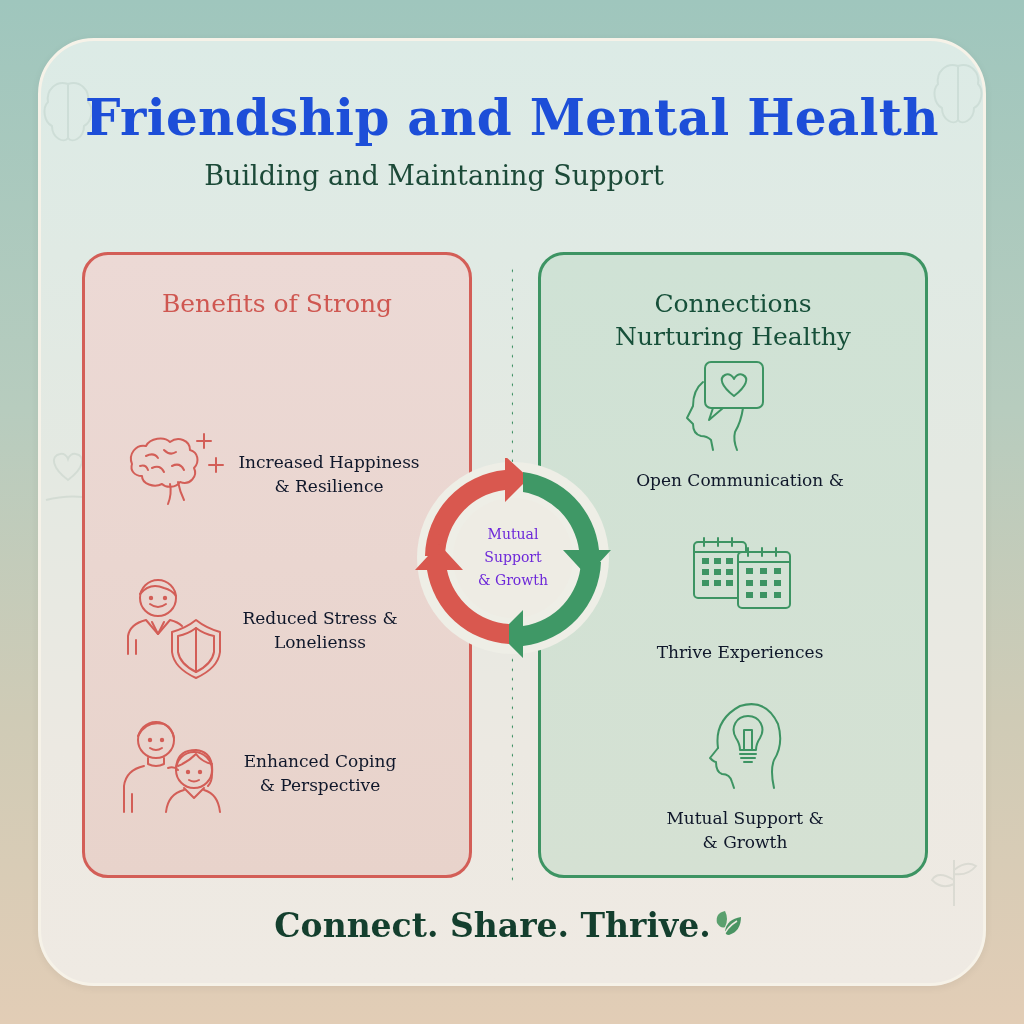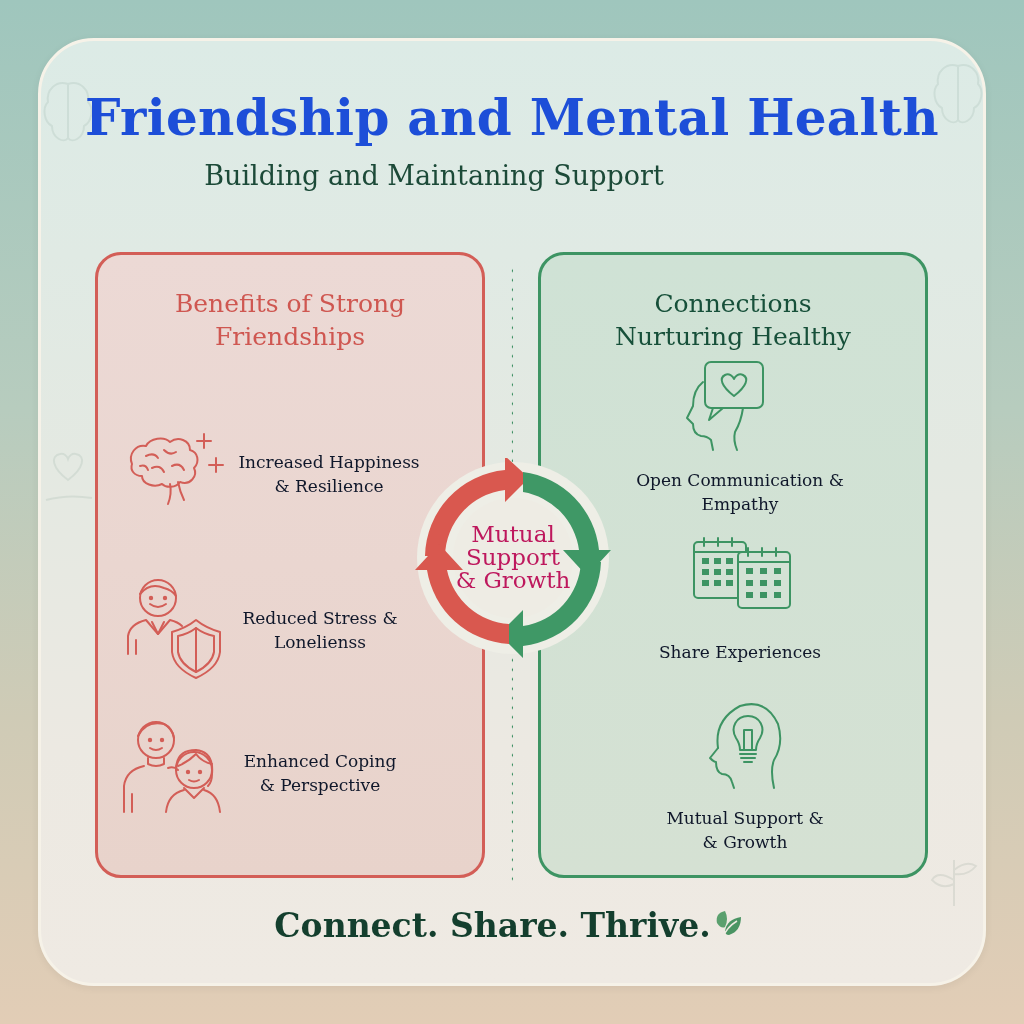--- a/index.html
+++ b/index.html
@@ -21,40 +21,40 @@
       font-size:50px; font-weight:bold; color:#1d4ed8; letter-spacing:0.3px;
     }
     .subtitle {
       position:absolute; left:0; width:868px; top:160px; text-align:center;
       font-size:27px; color:#1c4a38;
     }
     .panel {
       position:absolute; top:252px; width:390px; height:626px;
       border-radius:26px; box-sizing:border-box;
     }
-    .panel.left { left:95px; border:3px solid #d35e57; background: linear-gradient(180deg,#ecd9d5 0%,#e8d3cb 100%); }
+    .panel.left { left:82px; border:3px solid #d35e57; background: linear-gradient(180deg,#ecd9d5 0%,#e8d3cb 100%); }
     .panel.right { left:538px; border:3px solid #3d9463; background: linear-gradient(180deg,#cfe2d5 0%,#d5e1d3 100%); }
     .panel-title {
       position:absolute; left:0; width:100%; top:32px; text-align:center;
       font-size:25px; line-height:33px;
     }
     .left .panel-title { color:#cf5751; }
     .right .panel-title { color:#17503a; }
     .item-text {
       position:absolute; font-size:17px; line-height:24px; color:#0f172a; text-align:center;
     }
     .divider {
       position:absolute; left:511px; top:266px; width:2px; height:620px;
       background-image: radial-gradient(circle, #3d8f62 1.3px, transparent 1.6px);
       background-size:4px 9.5px; background-repeat:repeat-y;
     }
     .cycle { position:absolute; left:413px; top:458px; width:200px; height:200px; }
     .cycle-text {
       position:absolute; left:413px; top:523px; width:200px; text-align:center;
-      font-size:23px; line-height:23px; color:#be185d;
+      font-size:14px; line-height:23px; color:#6d28d9;
     }
     .tagline {
       position:absolute; left:0; width:1017px; top:906px; text-align:center;
       font-size:33px; font-weight:bold; color:#143f2e;
     }
     .icon { position:absolute; }
     .deco { position:absolute; opacity:0.18; }
   </style>
 </head>
 <body>
@@ -74,21 +74,20 @@
 <svg class="deco" style="left:924px;top:840px" width="60" height="70" viewBox="0 0 60 70">
   <path d="M30 66 V20 M30 40 Q14 30 8 40 Q18 50 30 44 M30 30 Q42 20 52 26 Q44 36 30 34" fill="none" stroke="#8a9a8e" stroke-width="2"></path>
 </svg>
 
 <div class="title">Friendship and Mental Health</div>
 <div class="subtitle">Building and Maintaning Support</div>
 
 <div class="panel left">
   <div class="panel-title">
     <div>Benefits of Strong</div>
-    <div>Friendships</div>
   </div>
 </div>
 
 <svg class="icon" style="left:124px;top:430px" width="110" height="82" viewBox="0 0 110 82">
   <g fill="none" stroke="#d35e57" stroke-width="2" stroke-linecap="round" stroke-linejoin="round">
     <path d="M8 34 C4 24 12 14 22 16 C26 8 40 6 46 12 C54 6 66 10 66 20 C74 22 76 32 70 38 C74 46 66 56 56 52 C52 58 42 58 38 54 C30 58 18 54 18 46 C10 46 6 40 8 34 Z"></path>
     <path d="M22 26 Q30 22 34 28 M40 20 Q46 26 52 22 M28 38 Q36 34 40 42 M48 36 Q56 32 60 40 M16 36 Q22 34 24 40"></path>
     <path d="M46 54 Q48 64 44 74 M54 52 Q56 62 60 70"></path>
     <path d="M80 4 V18 M73 11 H87"></path>
     <path d="M92 28 V42 M85 35 H99"></path>
@@ -156,21 +155,20 @@
   <g fill="none" stroke="#3d9463" stroke-width="2" stroke-linecap="round" stroke-linejoin="round">
     <rect x="20" y="2" width="58" height="46" rx="6"></rect>
     <path d="M28 48 L24 60 L38 48"></path>
     <path d="M49 36 C36 26 34 18 40 15 C44 13 48 16 49 19 C50 16 54 13 58 15 C64 18 62 26 49 36 Z"></path>
     <path d="M18 22 Q8 30 8 46 L2 58 Q6 62 8 64 Q8 74 16 76 Q22 76 26 80 L28 90"></path>
     <path d="M58 48 Q56 62 50 72 Q48 80 52 90"></path>
   </g>
 </svg>
 <div class="item-text" style="left:620px;top:468px;width:240px;">
   <div>Open Communication &amp;</div>
-  <div>Empathy</div>
 </div>
 
 <svg class="icon" style="left:692px;top:536px" width="100" height="74" viewBox="0 0 100 74">
   <g fill="none" stroke="#3d9463" stroke-width="2" stroke-linecap="round" stroke-linejoin="round">
     <rect x="2" y="6" width="52" height="56" rx="4"></rect>
     <path d="M2 16 H54 M12 2 V10 M26 2 V10 M40 2 V10"></path>
     <rect x="46" y="16" width="52" height="56" rx="4" fill="#d3e2d5"></rect>
     <path d="M46 26 H98 M56 12 V20 M70 12 V20 M84 12 V20"></path>
   </g>
   <g fill="#3d9463">
@@ -188,21 +186,21 @@
       <rect x="82" y="32" width="7" height="6"></rect>
     <rect x="54" y="44" width="7" height="6"></rect>
       <rect x="68" y="44" width="7" height="6"></rect>
       <rect x="82" y="44" width="7" height="6"></rect>
     <rect x="54" y="56" width="7" height="6"></rect>
       <rect x="68" y="56" width="7" height="6"></rect>
       <rect x="82" y="56" width="7" height="6"></rect>
   </g>
 </svg>
 <div class="item-text" style="left:630px;top:640px;width:220px;">
-  <div>Share Experiences</div>
+  <div>Thrive Experiences</div>
 </div>
 
 <svg class="icon" style="left:708px;top:700px" width="76" height="90" viewBox="0 0 76 90">
   <g fill="none" stroke="#3d9463" stroke-width="2" stroke-linecap="round" stroke-linejoin="round">
     <path d="M10 48 Q6 20 32 6 Q58 -2 70 24 Q76 44 66 60 Q62 70 66 88"></path>
     <path d="M10 48 L2 58 Q6 62 8 62 Q8 72 14 74 Q22 74 24 82 L26 88"></path>
     <path d="M40 16 C28 16 22 28 28 38 Q32 44 32 50 H48 Q48 44 52 38 C58 28 52 16 40 16 Z"></path>
     <path d="M36 30 V50 M44 30 V50 M36 30 H44"></path>
     <path d="M32 54 H48 M33 58 H47 M36 62 H44"></path>
   </g>

